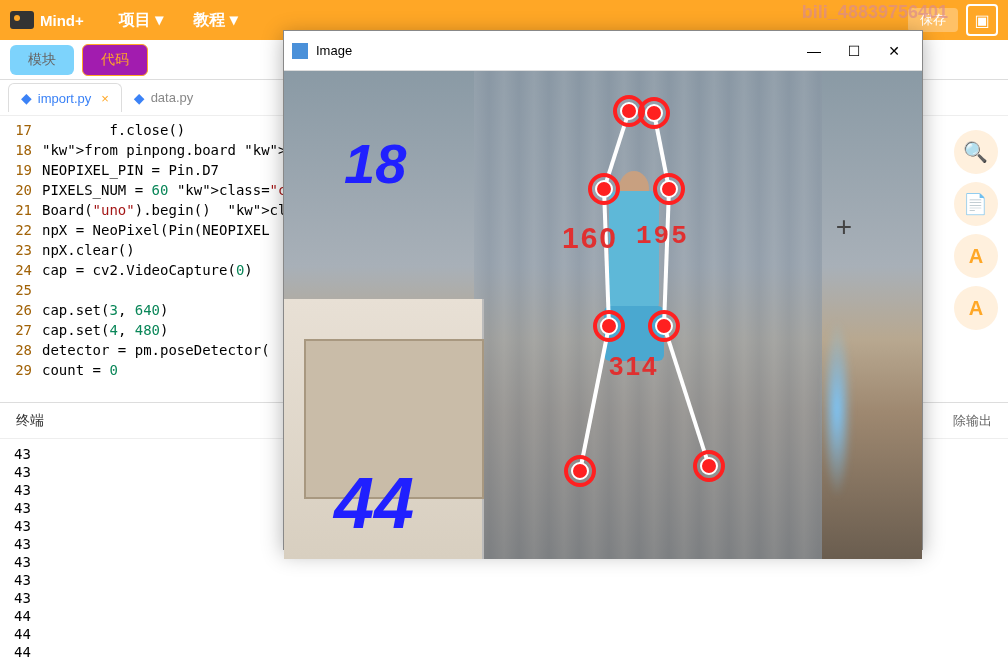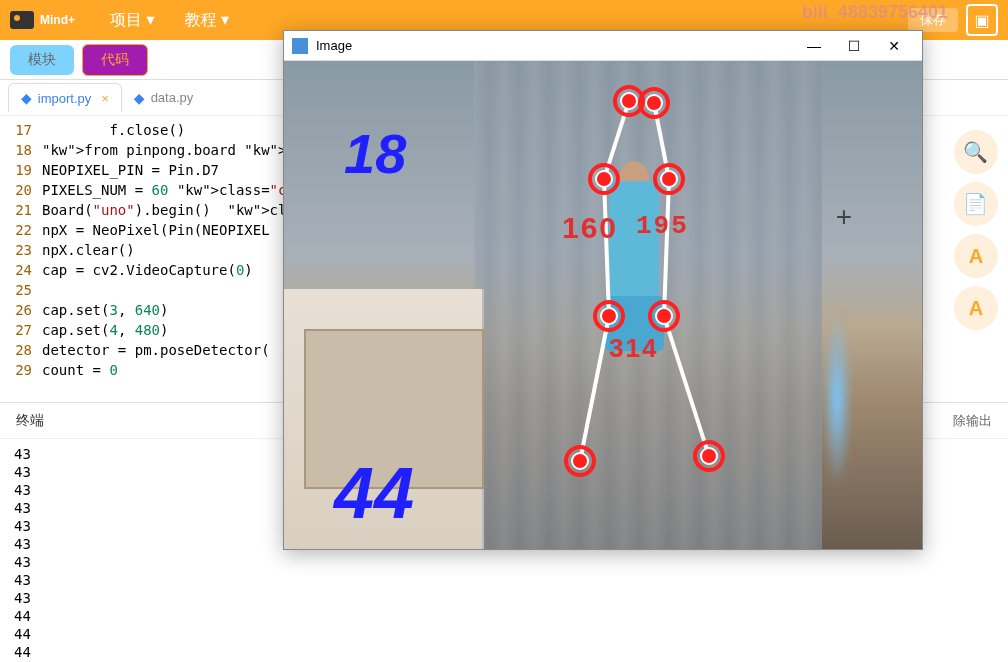--- a/index.html
+++ b/index.html
@@ -1,23 +1,23 @@
 <!DOCTYPE html>
 <html><head>
   <meta charset="utf-8">
   <style>
     * { margin: 0; padding: 0; box-sizing: border-box; }
     body { font-family: "Microsoft YaHei", sans-serif; background: #f5f5f5; width: 1008px; height: 662px; overflow: hidden; position: relative; }
     
     .top-bar { height: 40px; background: #ffa726; display: flex; align-items: center; padding: 0 10px; color: #fff; }
-    .logo { display: flex; align-items: center; font-weight: bold; font-size: 12px; }
+    .logo { display: flex; align-items: center; font-weight: bold; font-size: 15px; }
     .logo-icon { width: 24px; height: 18px; background: #333; border-radius: 3px; margin-right: 6px; position: relative; }
     .logo-icon::after { content: ''; position: absolute; width: 6px; height: 6px; background: #ffa726; border-radius: 50%; top: 4px; left: 4px; }
     .menu { display: flex; margin-left: 20px; }
-    .menu-item { padding: 0 15px; cursor: pointer; display: flex; align-items: center; }
+    .menu-item { padding: 0 15px; cursor: pointer; display: flex; align-items: center; font-weight: bold; }
     .top-right { margin-left: auto; display: flex; align-items: center; gap: 8px; }
     .watermark { position: absolute; right: 60px; top: 2px; color: rgba(220, 140, 140, 0.7); font-size: 18px; font-weight: bold; z-index: 5; }
     .save-btn { background: rgba(255,255,255,0.3); padding: 3px 12px; border-radius: 4px; font-size: 13px; }
     .top-icon { width: 32px; height: 32px; border: 2px solid #fff; border-radius: 4px; display: flex; align-items: center; justify-content: center; }
     
     .tab-bar { height: 40px; background: #fff; display: flex; align-items: center; padding: 0 10px; border-bottom: 1px solid #ddd; }
     .tab-btn { padding: 6px 18px; border-radius: 6px; margin-right: 8px; cursor: pointer; font-size: 14px; }
     .tab-btn.inactive { background: #7dd3fc; color: #666; }
     .tab-btn.active { background: #a21caf; color: #ffa726; border: 1px solid #ffa726; }
     
@@ -43,38 +43,38 @@
     .num { color: #098658; }
     
     .terminal-panel { height: 260px; border-top: 1px solid #ddd; background: #fff; display: flex; flex-direction: column; }
     .terminal-header { height: 36px; display: flex; align-items: center; padding: 0 16px; font-size: 14px; color: #333; border-bottom: 1px solid #eee; }
     .terminal-header-right { margin-left: auto; font-size: 13px; color: #666; }
     .terminal-out { flex: 1; padding: 6px 14px; font-family: Consolas, monospace; font-size: 14px; overflow-y: auto; }
     .terminal-out div { height: 18px; line-height: 18px; }
     
     
     .image-window { position: absolute; left: 283px; top: 30px; width: 640px; height: 520px; background: #fff; border: 1px solid #888; box-shadow: 0 4px 20px rgba(0,0,0,0.3); z-index: 10; }
-    .win-titlebar { height: 30px; background: #fff; display: flex; align-items: center; padding: 0 8px; border-bottom: 1px solid #ddd; }
+    .win-titlebar { height: 40px; background: #fff; display: flex; align-items: center; padding: 0 8px; border-bottom: 1px solid #ddd; }
     .win-icon { width: 16px; height: 16px; background: #4a90d9; margin-right: 8px; }
     .win-title { font-size: 13px; flex: 1; }
     .win-controls { display: flex; }
     .win-btn { width: 40px; height: 26px; display: flex; align-items: center; justify-content: center; cursor: pointer; font-size: 14px; }
     
     .image-content { position: relative; width: 100%; height: calc(100% - 30px); background: linear-gradient(to bottom, #8a9aa5 0%, #a8b0b8 40%, #b8a890 55%, #9e8870 70%, #6a5d4f 100%); overflow: hidden; }
     .room-furniture { position: absolute; left: 0; bottom: 0; width: 200px; height: 260px; background: linear-gradient(to bottom, #e8e0d5 0%, #d8cfc0 100%); border-right: 2px solid #bbb; }
     .tv-stand { position: absolute; left: 20px; bottom: 60px; width: 180px; height: 160px; background: #c9bca8; border: 2px solid #a89880; }
     .curtain { position: absolute; left: 190px; top: 0; right: 100px; height: 100%; background: repeating-linear-gradient(90deg, #9aa5b0 0px, #8895a3 15px, #9aa5b0 30px); opacity: 0.6; }
     .light-glow { position: absolute; right: 70px; bottom: 60px; width: 30px; height: 180px; background: radial-gradient(ellipse, #7ac8ff 0%, rgba(122,200,255,0.4) 40%, transparent 70%); filter: blur(3px); }
     
     .overlay-text { position: absolute; font-weight: bold; font-family: Arial; }
     .txt-18 { left: 60px; top: 60px; font-size: 56px; color: #2020ff; font-style: italic; }
     .txt-44 { left: 50px; bottom: 15px; font-size: 72px; color: #2020ff; font-style: italic; }
     .txt-160 { left: 278px; top: 150px; font-size: 30px; color: #e03030; letter-spacing: 2px; }
     .txt-195 { left: 352px; top: 150px; font-size: 26px; color: #e03030; letter-spacing: 2px; font-family: Liberation Mono, monospace; }
-    .txt-314 { left: 325px; top: 272px; font-size: 26px; color: #e03030; letter-spacing: 2px; }
+    .txt-314 { left: 325px; top: 280px; font-size: 26px; color: #e03030; letter-spacing: 2px; }
     .crosshair { position: absolute; right: 70px; top: 140px; color: #444; font-size: 28px; }
     
     .pose-svg { position: absolute; inset: 0; width: 100%; height: 100%; }
     .joint { fill: #ff2020; stroke: #fff; stroke-width: 2; }
     .joint-ring { fill: none; stroke: #ff2020; stroke-width: 4; }
     .bone { stroke: #fff; stroke-width: 4; }
     
     .person-body { position: absolute; left: 300px; top: 90px; width: 100px; height: 320px; }
     .person-torso { position: absolute; left: 25px; top: 30px; width: 50px; height: 120px; background: #5eb8d8; border-radius: 8px; }
     .person-head { position: absolute; left: 35px; top: 10px; width: 30px; height: 35px; background: #c8a080; border-radius: 50%; }

